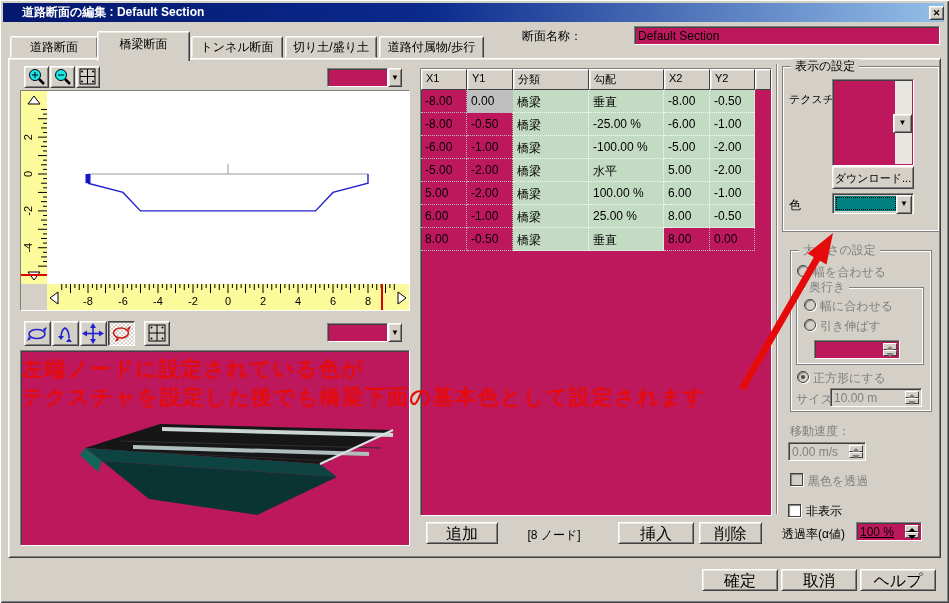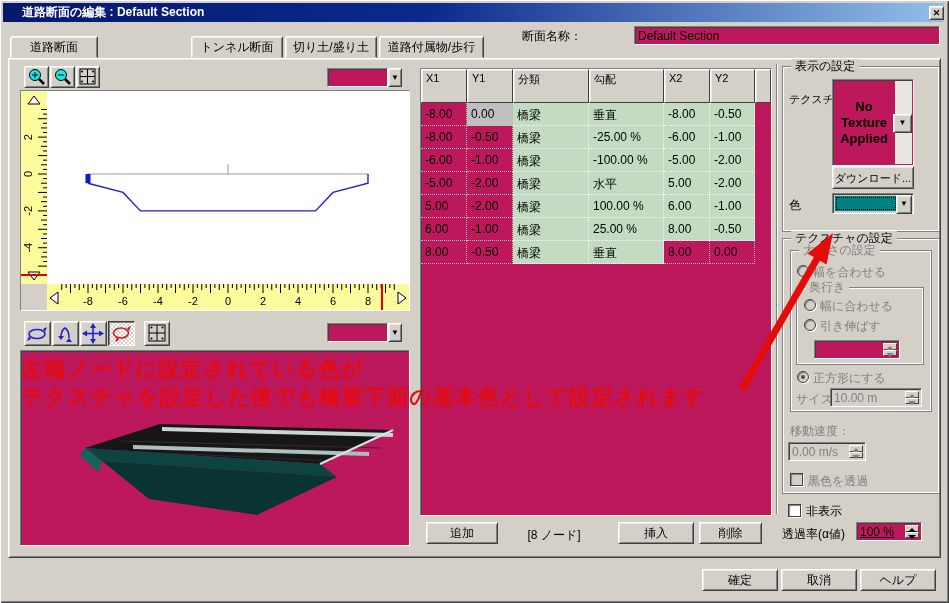--- a/index.html
+++ b/index.html
@@ -6,21 +6,21 @@
   #dialog{position:relative;width:949px;height:603px;background:#d4d0c8;
     font-family:"Liberation Sans",sans-serif;color:#000;overflow:hidden;
     box-shadow:inset 1px 1px 0 #fff,inset -1px -1px 0 #404040,inset 2px 2px 0 #d4d0c8,inset -2px -2px 0 #808080;}
   .ab{position:absolute;box-sizing:border-box;}
   .raised{background:#d4d0c8;border:1px solid;border-color:#fff #404040 #404040 #fff;
     box-shadow:inset 1px 1px 0 #ece9e2,inset -1px -1px 0 #808080;}
   .pressed{background:repeating-conic-gradient(#fff 0 25%,#d4d0c8 0 50%) 0 0/4px 4px;
     border:1px solid;border-color:#404040 #fff #fff #404040;box-shadow:inset 1px 1px 0 #808080;}
   .sunken{border:1px solid;border-color:#808080 #fff #fff #808080;box-shadow:inset 1px 1px 0 #404040;}
   .white{background:#be185d;}
-  .btn{font-size:12px;text-align:center;cursor:default;}
+  .btn{font-size:16px;text-align:center;cursor:default;}
   .titlebar{left:3px;top:3px;width:941px;height:19px;
     background:linear-gradient(90deg,#05186e 0%,#0a2a8c 45%,#94bfe8 100%);
     color:#fff;font-weight:bold;font-size:12px;line-height:19px;padding-left:19px;}
   .tab{background:#d4d0c8;border:1px solid;border-color:#fff #404040 transparent #fff;
     box-shadow:inset 1px 1px 0 #ece9e2,inset -1px 0 0 #808080;
     border-radius:2px 2px 0 0;text-align:center;font-size:12px;}
   .fs{border:1px solid #808080;box-shadow:inset 0 0 0 1px #fff;}
   .leg{position:absolute;top:-8px;left:8px;background:#d4d0c8;padding:0 4px;font-size:12px;line-height:14px;white-space:nowrap;}
   .lbl{font-size:12px;white-space:nowrap;}
   .dis{color:#808080;}
@@ -31,21 +31,21 @@
   .cb.disb{background:#d4d0c8;}
   .field{border:1px solid;border-color:#808080 #fff #fff #808080;box-shadow:inset 1px 1px 0 #404040;
     font-size:12px;padding:2px 16px 0 3px;white-space:nowrap;overflow:hidden;}
   .spb{position:absolute;right:2px;top:2px;bottom:2px;width:14px;display:flex;flex-direction:column;}
   .su,.sd{flex:1;position:relative;background:#d4d0c8;border:1px solid;border-color:#fff #404040 #404040 #fff;}
   .su::after{content:"";position:absolute;left:2px;top:2px;border-left:4px solid transparent;border-right:4px solid transparent;border-bottom:4px solid #000;}
   .sd::after{content:"";position:absolute;left:2px;top:2px;border-left:4px solid transparent;border-right:4px solid transparent;border-top:4px solid #000;}
   .disarr .su::after{border-bottom-color:#808080;} .disarr .sd::after{border-top-color:#808080;}
   .cbtn{background:#d4d0c8;border:1px solid;border-color:#fff #404040 #404040 #fff;
     box-shadow:inset 1px 1px 0 #ece9e2,inset -1px -1px 0 #808080;font-size:8px;text-align:center;color:#000;}
-  .thead{display:flex;height:34px;}
+  .thead{display:flex;height:21px;}
   .th{background:#d4d0c8;border:1px solid;border-color:#fff #404040 #404040 #fff;
     box-shadow:inset 1px 1px 0 #ece9e2;font-size:11px;padding:2px 0 0 4px;box-sizing:border-box;overflow:hidden;}
   .trow{display:flex;height:23px;font-size:12px;}
   .tc{box-sizing:border-box;padding:4px 0 0 4px;border-right:1px dotted #bdbdbd;border-bottom:1px dotted #bdbdbd;overflow:hidden;white-space:nowrap;}
   .g{background:#c3dac3;border-right-color:#f6fbf6;border-bottom-color:#f6fbf6;}
   .selc{background:#bfbfbf;}
   .ann{color:#e60b0b;font-weight:bold;font-size:21px;letter-spacing:1.5px;white-space:nowrap;z-index:41;}
   svg text{font-family:"Liberation Sans",sans-serif;}
 </style>
 </head>
@@ -54,20 +54,21 @@
 <div id="dialog">
 
   <div class="ab titlebar">
     <span>道路断面の編集 : Default Section</span>
   </div>
   <div class="ab raised btn" style="left:929px;top:6px;width:15px;height:14px;font-size:9px;line-height:12px;font-weight:bold;">
     <span>✕</span>
   </div>
 
   <div class="ab tab" style="left:10px;top:36px;width:88px;height:22px;line-height:21px;z-index:1;">道路断面</div>
+  <div class="ab tab" style="left:97px;top:31px;width:93px;height:30px;line-height:25px;z-index:5;border-bottom:none;">橋梁断面</div>
   <div class="ab tab" style="left:191px;top:36px;width:92px;height:22px;line-height:21px;z-index:1;">トンネル断面</div>
   <div class="ab tab" style="left:285px;top:36px;width:92px;height:22px;line-height:21px;z-index:1;">切り土/盛り土</div>
   <div class="ab tab" style="left:379px;top:36px;width:105px;height:22px;line-height:21px;z-index:1;">道路付属物/歩行</div>
 
   <div class="ab lbl" style="left:522px;top:28px;">断面名称：</div>
   <div class="ab field white" style="left:634px;top:26px;width:306px;height:19px;padding-right:3px;">Default Section</div>
 
   <div class="ab raised" style="left:8px;top:58px;width:933px;height:500px;z-index:2;"></div>
   <div class="ab" style="left:776px;top:64px;width:2px;height:450px;border-left:1px solid #808080;border-right:1px solid #fff;z-index:3;"></div>
 
@@ -381,35 +382,30 @@
   <div class="ab raised btn" style="left:426px;top:522px;width:72px;height:22px;line-height:21px;z-index:4;">追加</div>
   <div class="ab lbl" style="left:498px;top:527px;width:112px;text-align:center;z-index:4;">[8 ノード]</div>
   <div class="ab raised btn" style="left:618px;top:522px;width:76px;height:22px;line-height:21px;z-index:4;">挿入</div>
   <div class="ab raised btn" style="left:699px;top:522px;width:63px;height:22px;line-height:21px;z-index:4;">削除</div>
 
   <div class="ab fs" style="left:782px;top:66px;width:158px;height:166px;z-index:4;">
     <span class="leg">表示の設定</span>
   </div>
   <div class="ab lbl" style="left:789px;top:92px;font-size:11px;z-index:5;">テクスチャ</div>
   <div class="ab sunken white" style="left:832px;top:79px;width:82px;height:87px;z-index:5;">
-    <div style="position:absolute;left:0;top:0;width:62px;height:100%;display:flex;align-items:center;justify-content:center;
-                text-align:center;font-weight:bold;font-size:13px;line-height:16px;">No Texture Applied</div>
     <div style="position:absolute;right:1px;top:1px;width:17px;height:83px;background:#e8e6e0;"></div>
     <div class="cbtn" style="position:absolute;right:1px;top:34px;width:17px;height:17px;line-height:15px;"><span>▼</span></div>
   </div>
   <div class="ab raised btn" style="left:832px;top:166px;width:82px;height:23px;line-height:22px;font-size:11px;z-index:5;">ダウンロード...</div>
   <div class="ab lbl" style="left:789px;top:197px;z-index:5;">色</div>
   <div class="ab sunken" style="left:832px;top:193px;width:82px;height:21px;background:#d4d0c8;z-index:5;">
     <div style="position: absolute; left: 2px; top: 2px; width: 62px; height: 15px; outline: rgb(0, 0, 0) dotted 1px; outline-offset: -2px; background: rgb(0, 128, 128);"></div>
     <div class="cbtn" style="position:absolute;right:1px;top:1px;width:14px;height:17px;line-height:15px;"><span>▼</span></div>
   </div>
 
-  <div class="ab fs" style="left:782px;top:238px;width:158px;height:256px;z-index:4;">
-    <span class="leg">テクスチャの設定</span>
-  </div>
   <div class="ab fs" style="left:790px;top:250px;width:142px;height:162px;z-index:5;">
     <span class="leg dis">大きさの設定</span>
   </div>
   <div class="ab radio" style="left:797px;top:265px;z-index:6;"></div>
   <div class="ab lbl dis" style="left:813px;top:264px;z-index:6;">幅を合わせる</div>
   <div class="ab fs" style="left:796px;top:287px;width:128px;height:78px;z-index:6;">
     <span class="leg dis">奥行き</span>
   </div>
   <div class="ab radio" style="left:804px;top:299px;z-index:7;"></div>
   <div class="ab lbl dis" style="left:820px;top:298px;z-index:7;text-align:right;">幅に合わせる</div>

